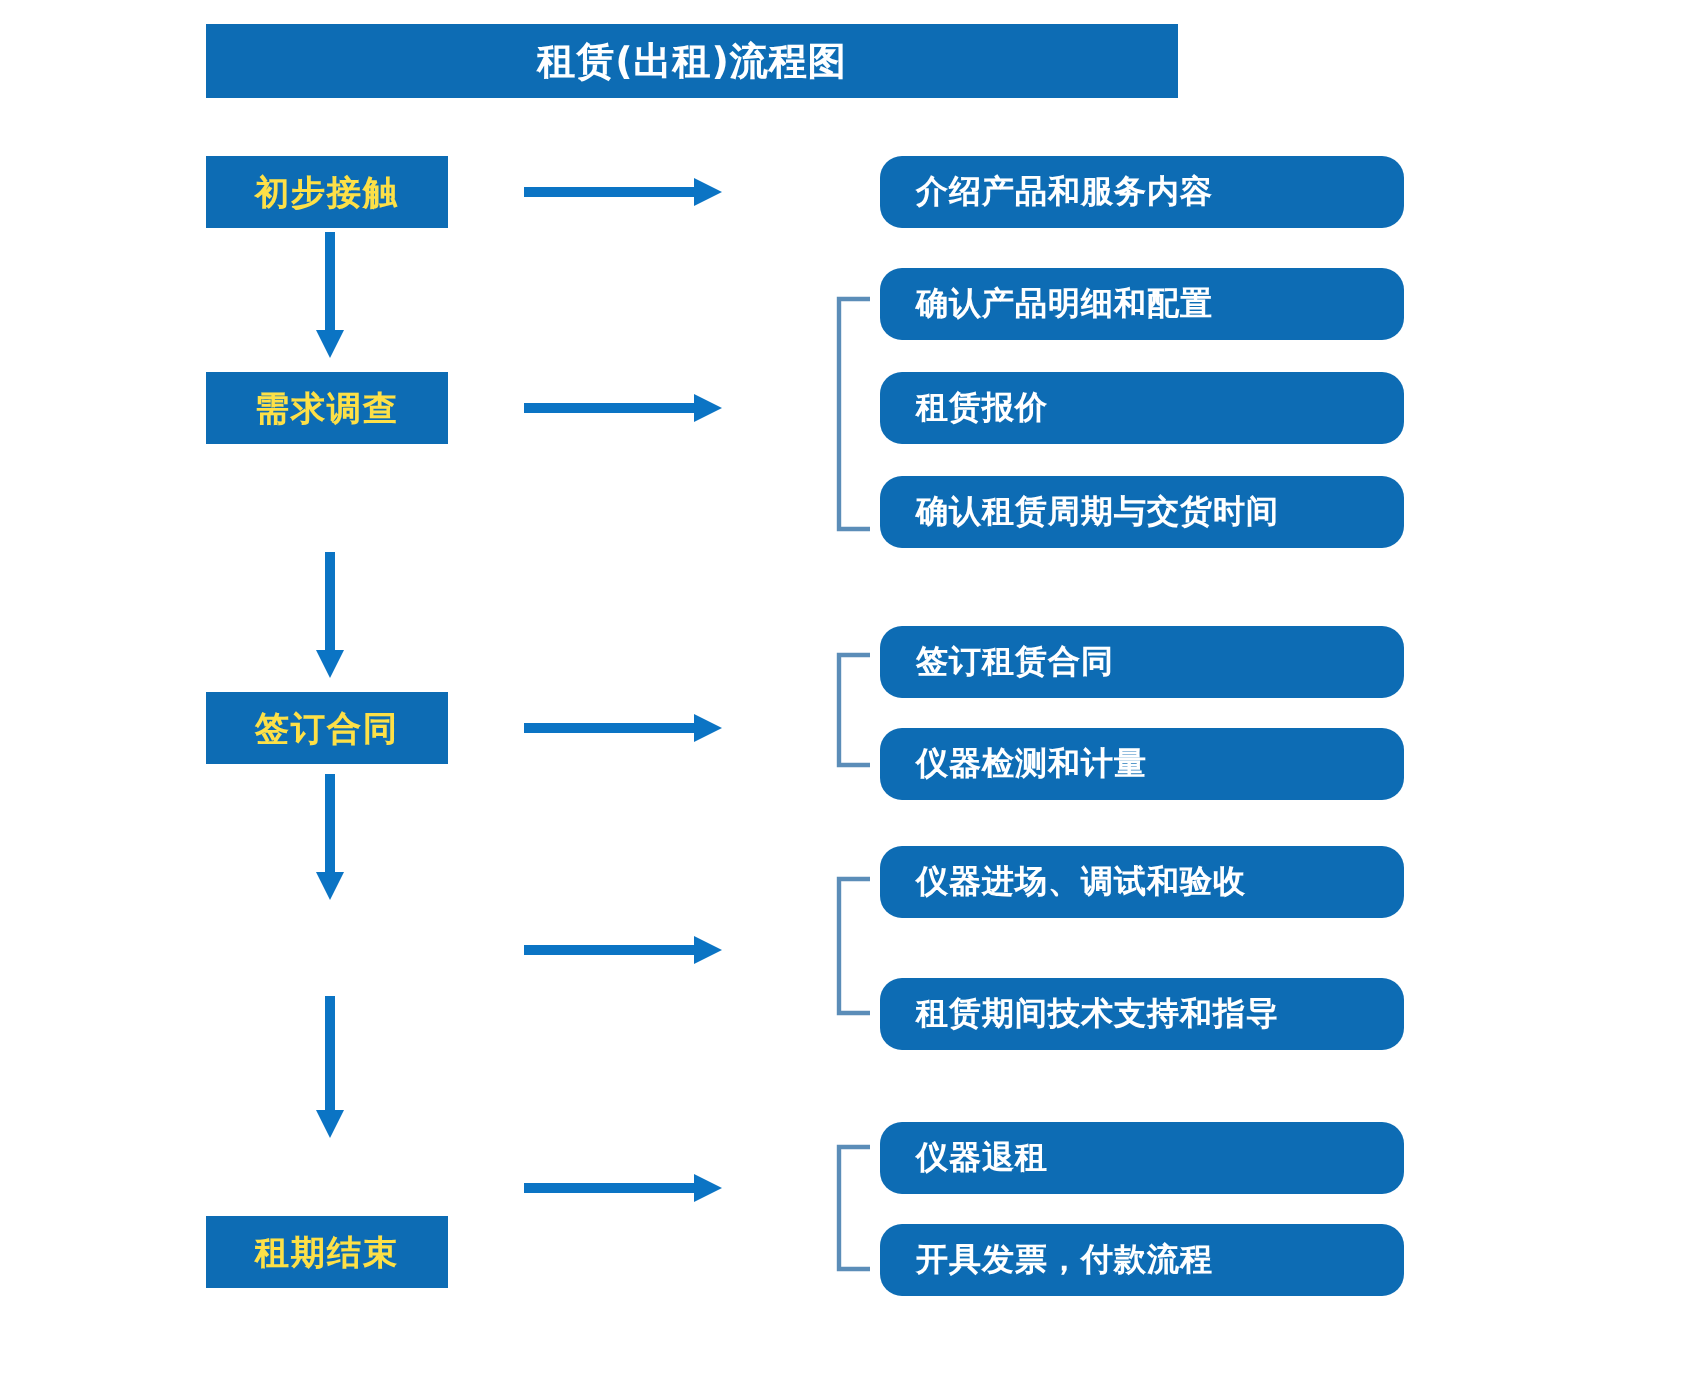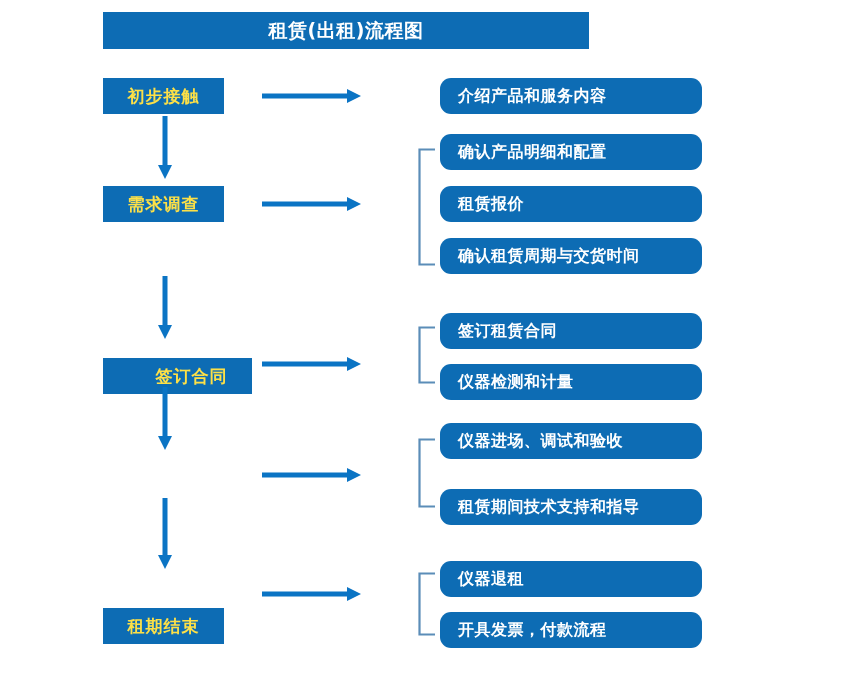--- a/index.html
+++ b/index.html
@@ -95,21 +95,21 @@
 <body>
 
 <div id="canvas">
 
   <div class="title-bar">租赁(出租)流程图</div>
 
   <div class="stage-box" style="top:78px;">初步接触</div>
 
   <div class="stage-box" style="top:186px;">需求调查</div>
 
-  <div class="stage-box" style="top:358px;padding-left:28px;">签订合同</div>
+  <div class="stage-box" style="top:346px;">签订合同</div>
 
 
   <div class="stage-box" style="top:576px;margin-top:32px;">租期结束</div>
 
   <div class="v-arrow" style="top:116px; height:64px;">
     <svg class="arrow-svg" viewBox="0 0 16 64" preserveAspectRatio="none">
       <rect x="5.5" y="0" width="5" height="51" fill="#0b74c4"></rect>
       <polygon points="1,49 15,49 8,63" fill="#0b74c4"></polygon>
     </svg>
   </div>

